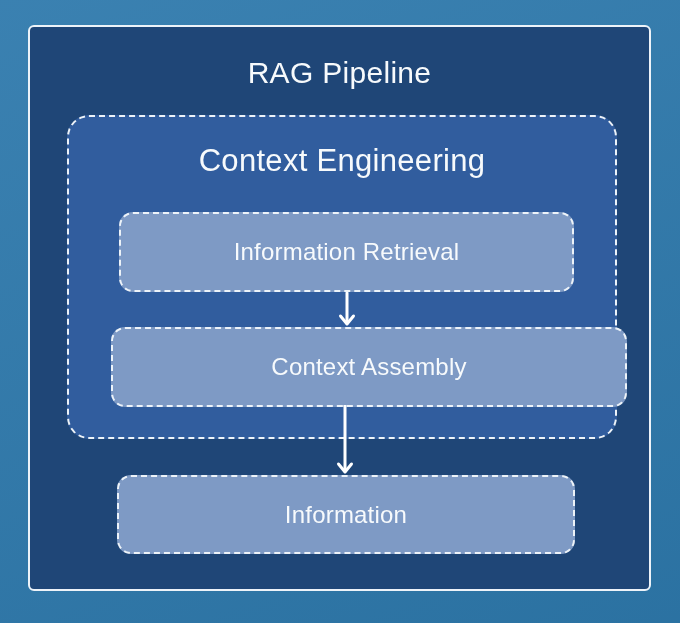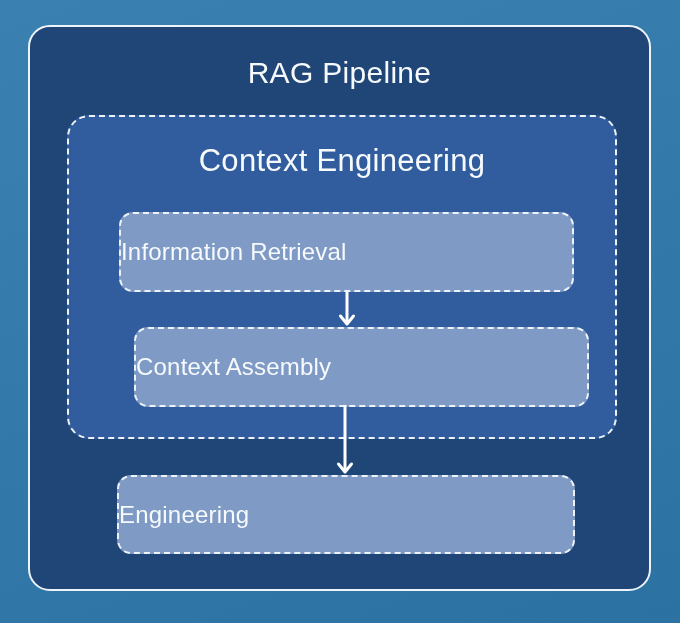--- a/index.html
+++ b/index.html
@@ -24,21 +24,21 @@
     overflow: hidden;
   }
   .panel {
     position: absolute;
     left: 28px;
     top: 25px;
     width: 623px;
     height: 566px;
     background: var(--panel-bg);
     border: 2px solid var(--border-light);
-    border-radius: 22px;
+    border-radius: 6px;
   }
   .panel-title {
     position: absolute;
     top: 28px;
     left: 0;
     width: 100%;
     text-align: center;
     font-size: 30px;
     line-height: 36px;
     font-weight: 500;
@@ -67,34 +67,35 @@
     letter-spacing: 0.3px;
     color: var(--text-light);
   }
   .node {
     position: absolute;
     background: var(--node-bg);
     border: 2px dashed var(--border-light);
     border-radius: 14px;
     display: flex;
     align-items: center;
+    justify-content: center;
     font-size: 24px;
     letter-spacing: 0.2px;
     color: var(--text-light);
   }
   .node-ir {
     left: 50px;
     top: 95px;
     width: 455px;
     height: 80px;
   }
   .node-ca {
-    left: 65px;
+    left: 42px;
     top: 210px;
-    width: 455px;
+    width: 516px;
     height: 80px;
   }
   .node-gen {
     left: 87px;
     top: 448px;
     width: 458px;
     height: 79px;
   }
   .arrow {
     position: absolute;
@@ -151,17 +152,17 @@
     </div>
 
     <div class="arrow arrow-2">
       <svg viewBox="0 0 20 70" xmlns="http://www.w3.org/2000/svg" aria-hidden="true">
         <line x1="10" y1="0" x2="10" y2="66"></line>
         <polyline points="3.5,59 10,67 16.5,59"></polyline>
       </svg>
     </div>
 
     <div class="node node-gen">
-      <span>Engineering</span>
+      <span>Information</span>
     </div>
 
   </div>
 </div>
 
 </body></html>

